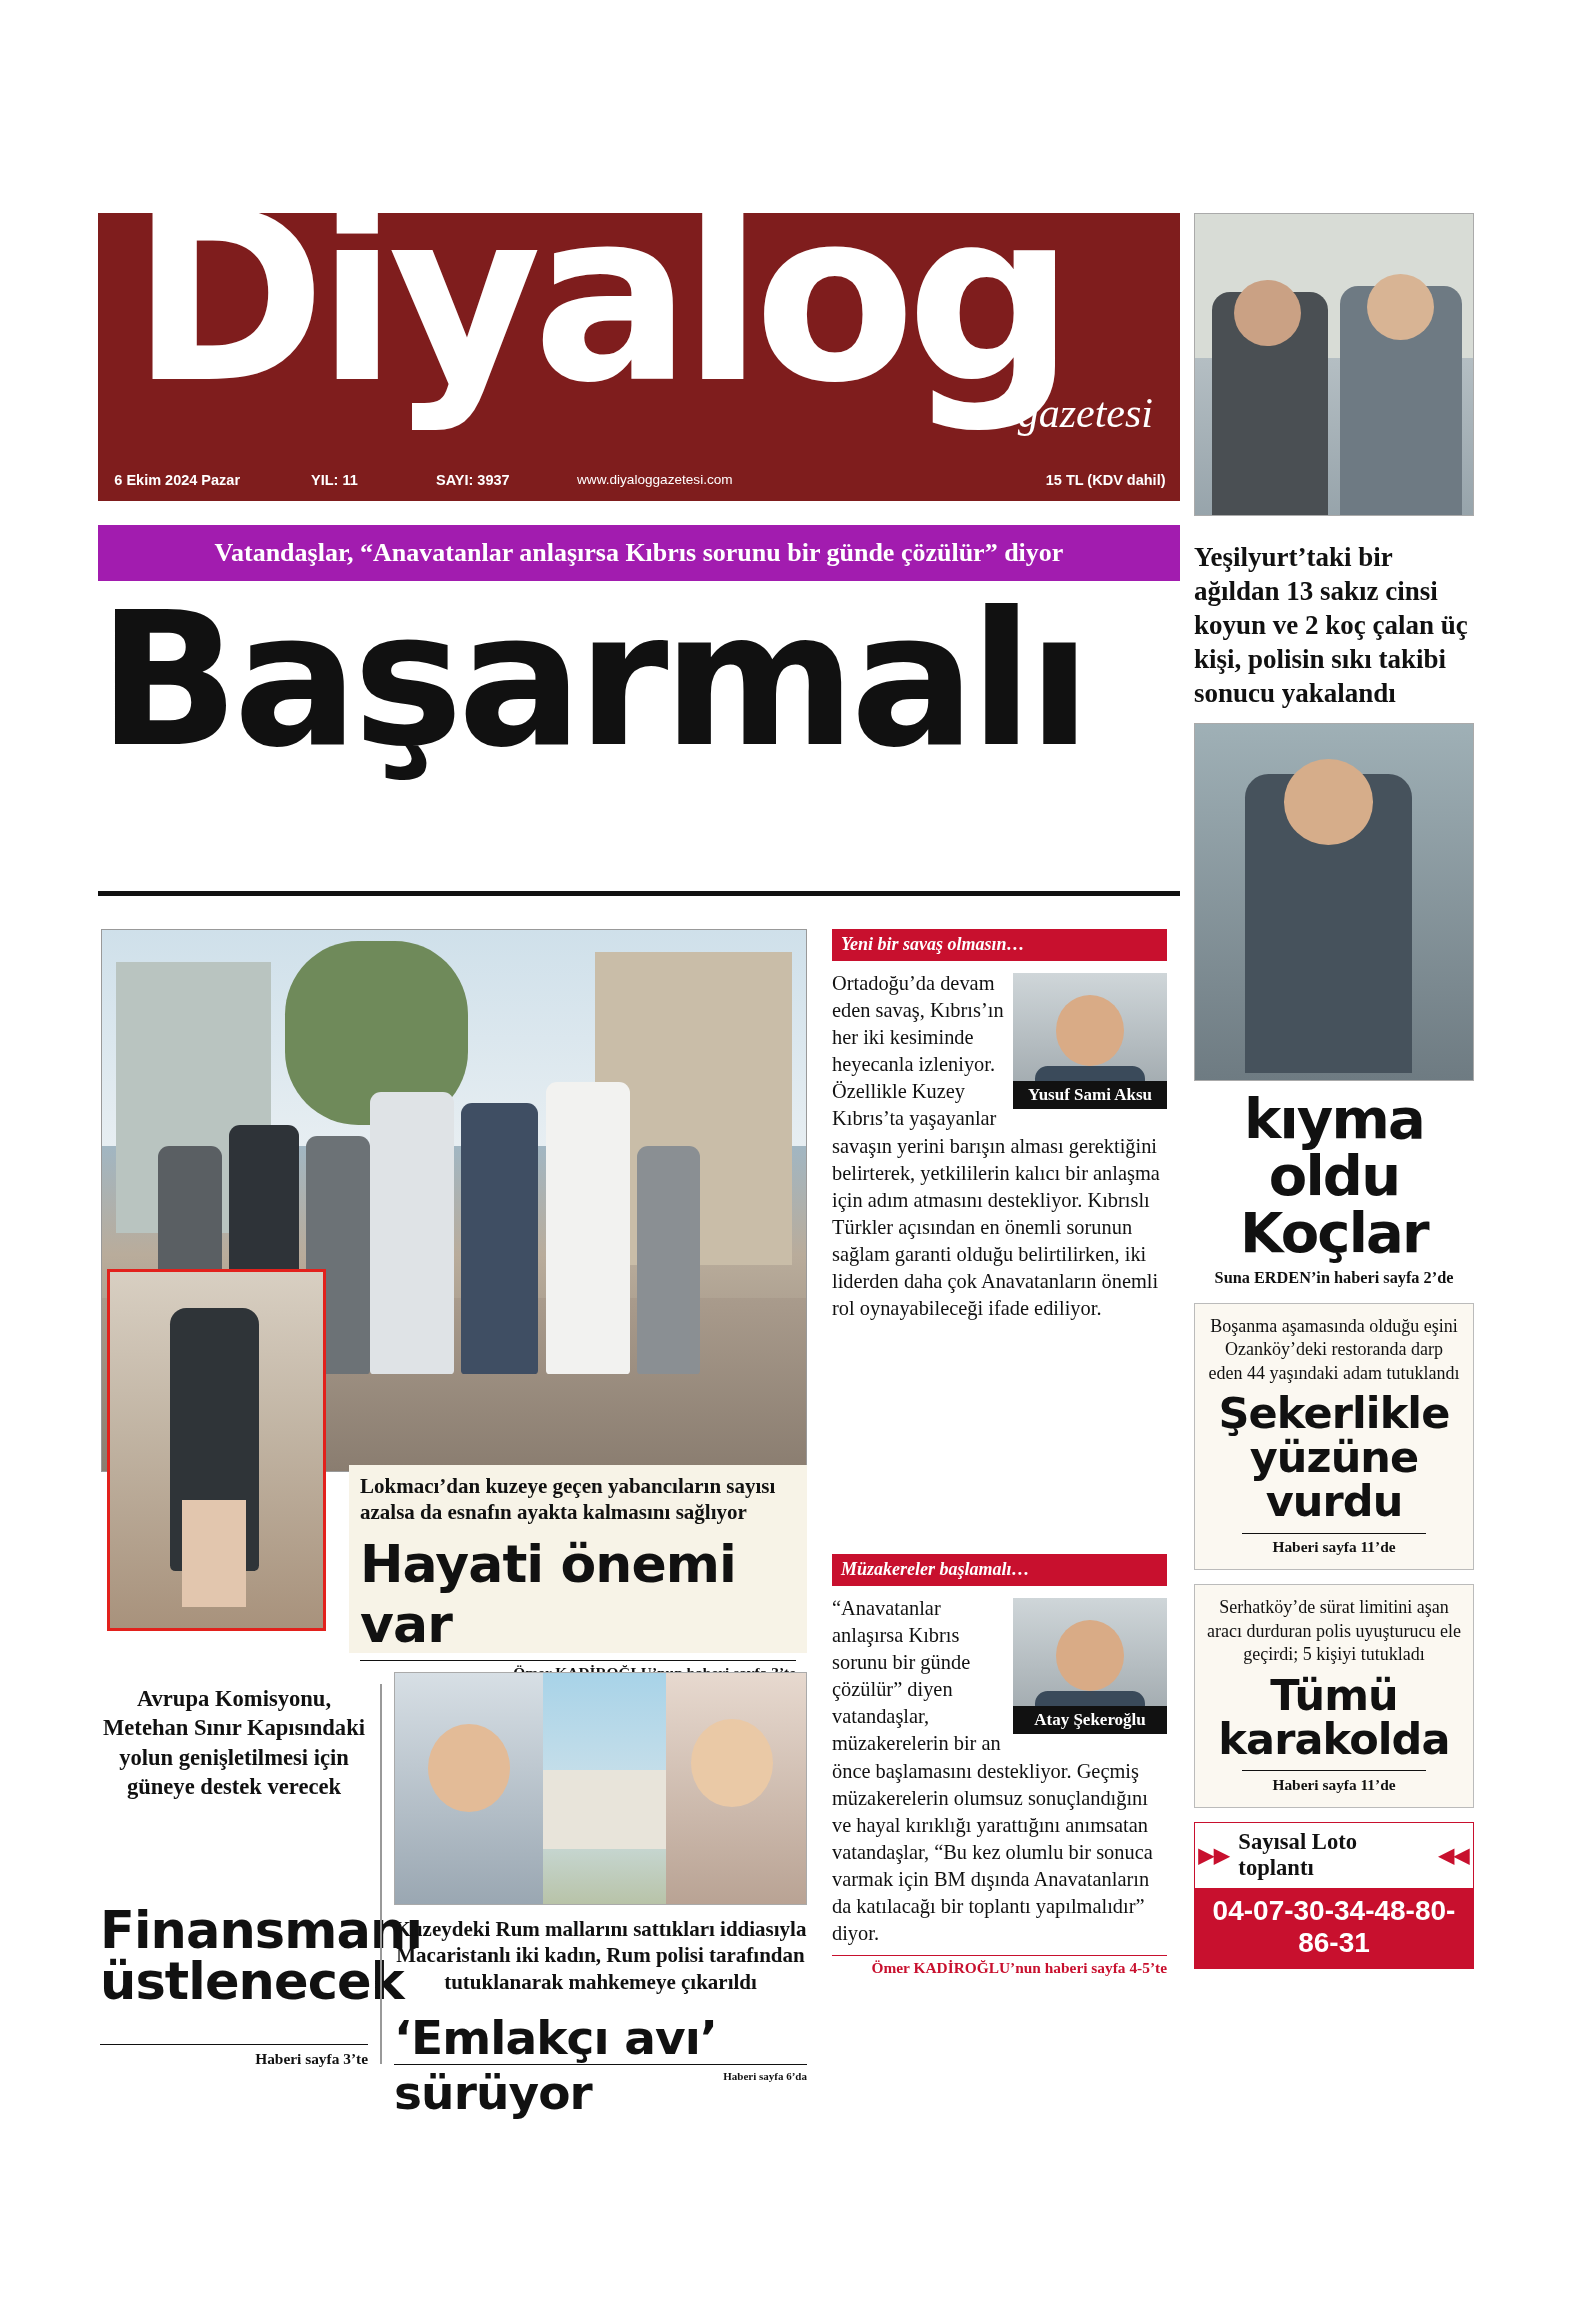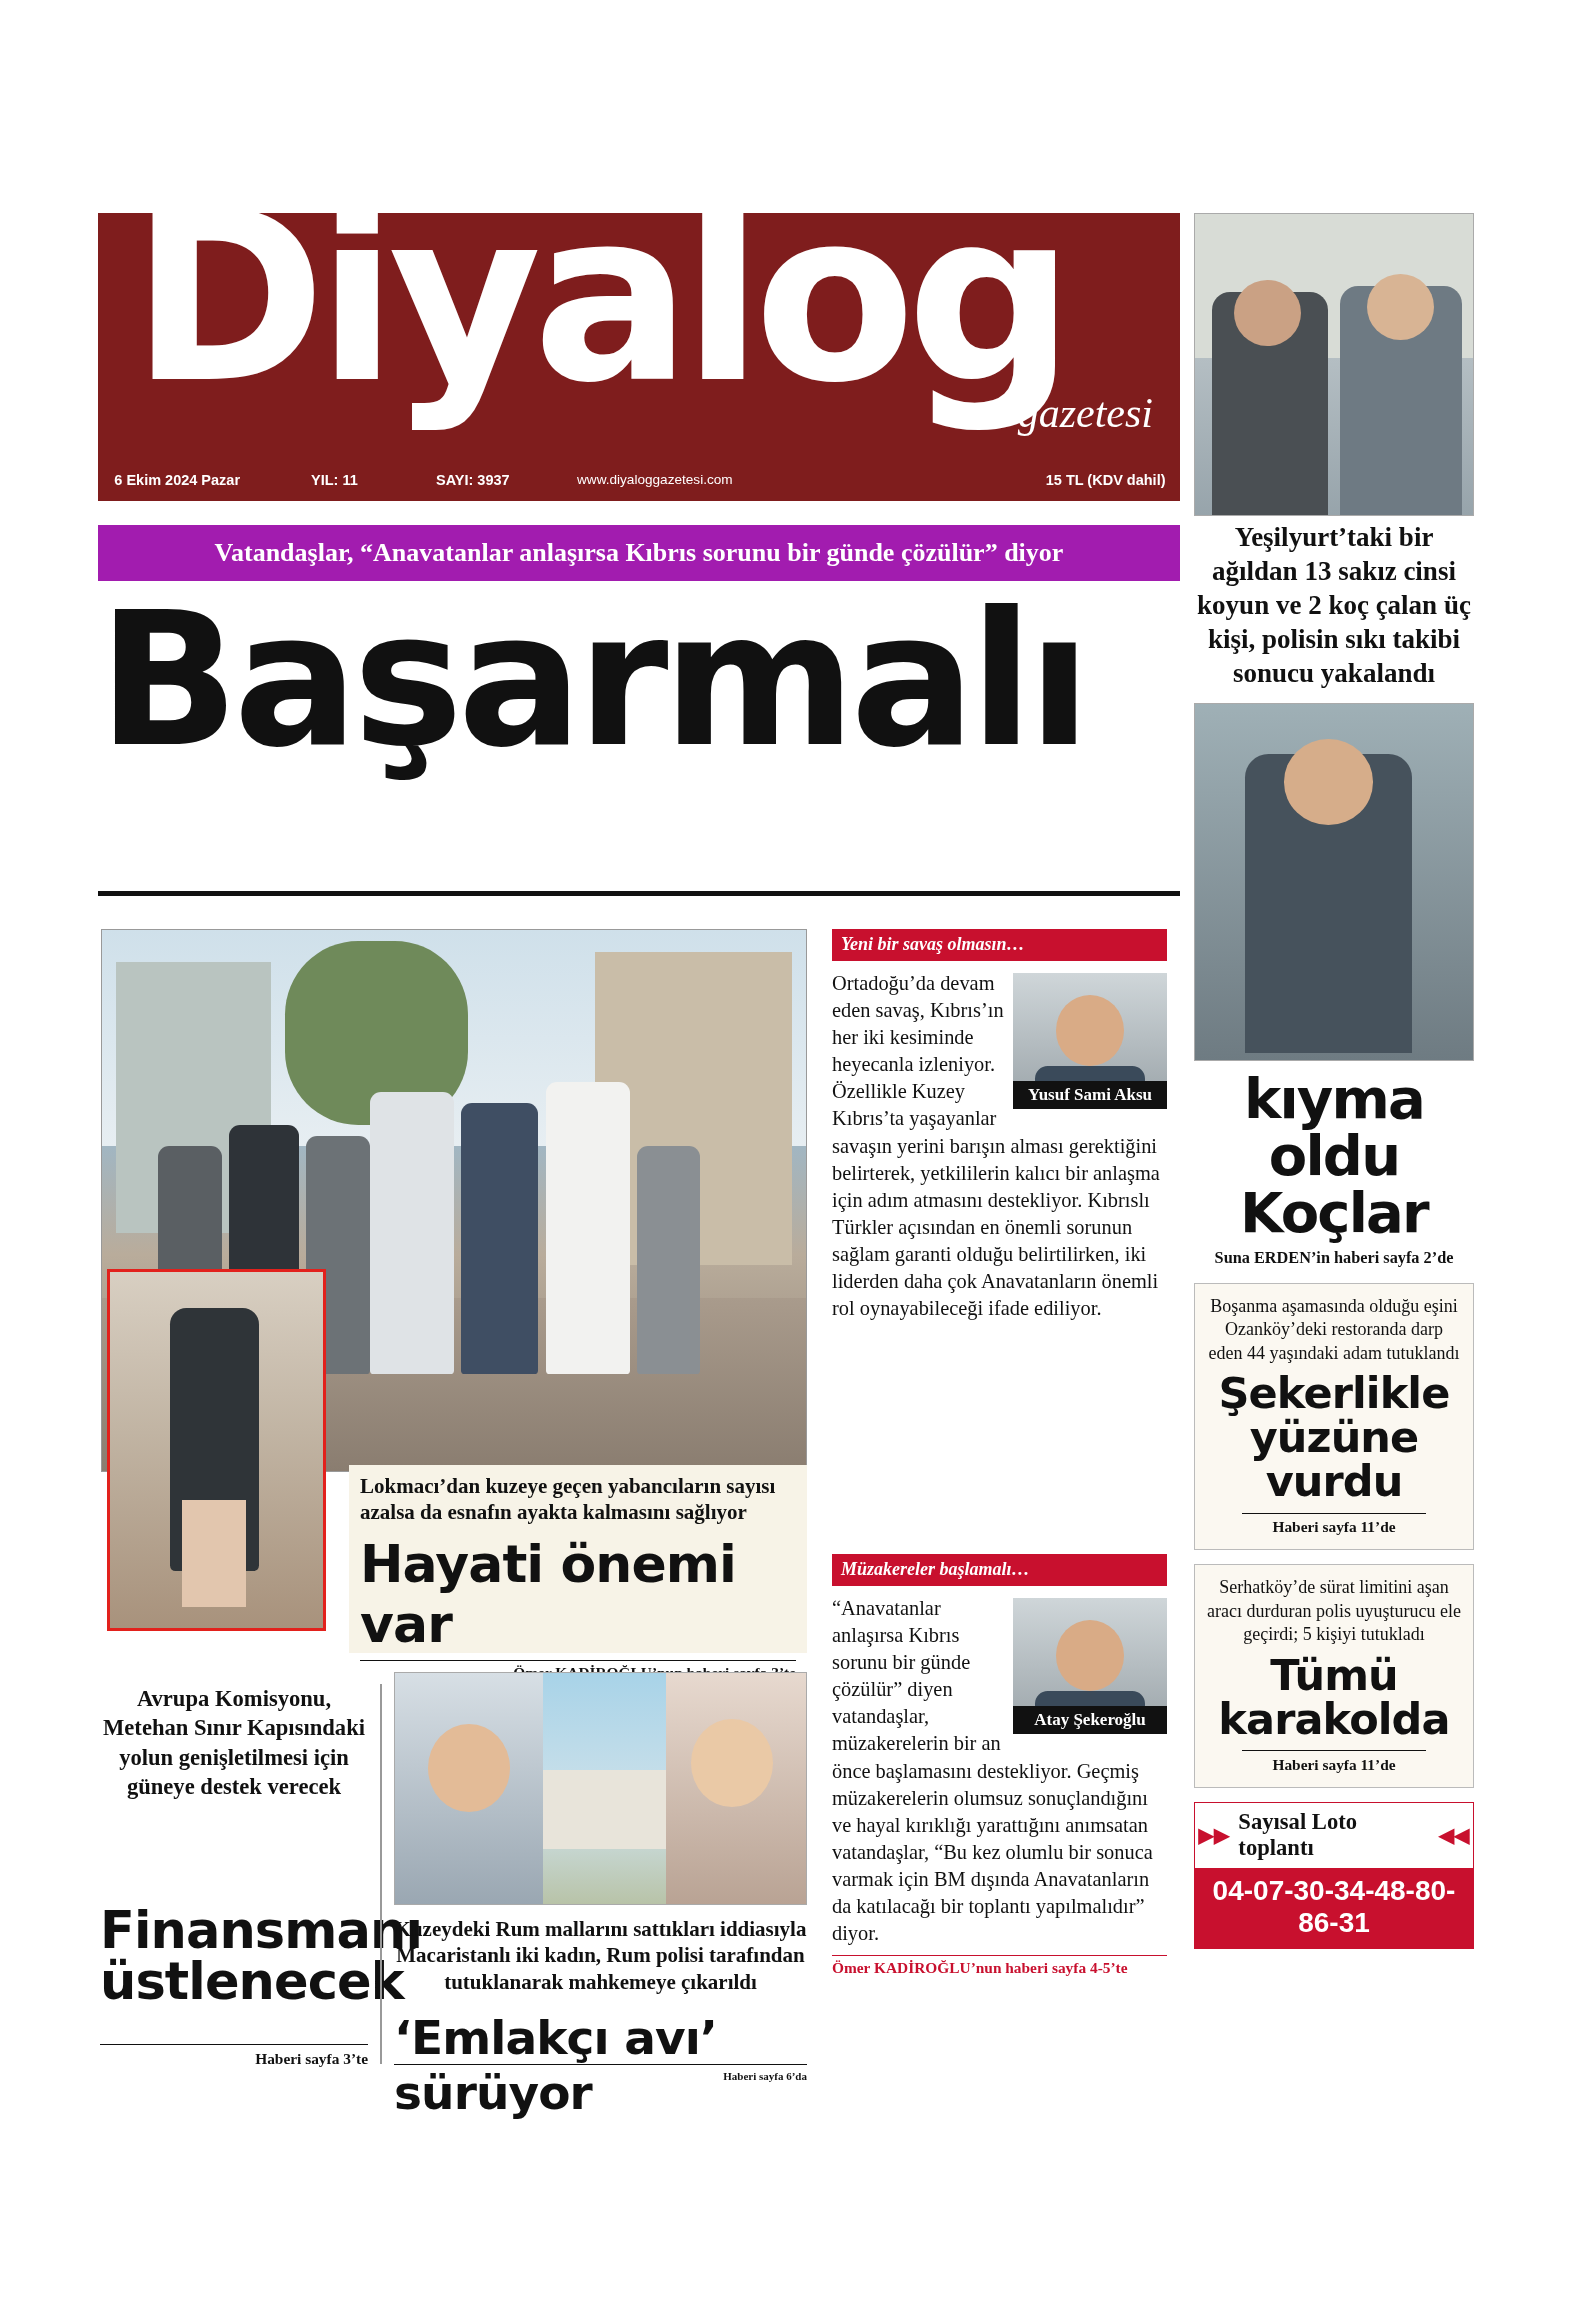--- a/index.html
+++ b/index.html
@@ -192,20 +192,21 @@
   .portrait .head { position:absolute; left:28%; top:16%; width:44%; height:52%; background:#d9ab86; border-radius:50%; }
   .portrait .body { position:absolute; left:14%; bottom:0; width:72%; height:32%; background:#3a4a5a; border-radius:12.7px 12.7px 0 0; }
   .portrait .namechip {
     position:absolute; left:0; bottom:0; width:100%;
     background:#111; color:#fff;
     font-family:"Liberation Serif", serif; font-weight:bold;
     font-size:17px; text-align:center; padding:2.7px 0;
   }
   .byline-red {
     margin-top: 7.2px;
+    text-align: right;
     font-family: "Liberation Serif", serif;
     font-weight: bold;
     font-size: 15.4px;
     color: #c8102e;
     border-top: 1.8px solid #c8102e;
     padding-top: 3.6px;
   }
 
   
   .euro-box {
@@ -300,22 +301,22 @@
     background: linear-gradient(#cfd6d9, #97a4ab);
     border: 0.9px solid #aaa;
     position: relative; overflow: hidden;
   }
   .rp-wall { position:absolute; left:0; top:0; width:100%; height:48%; background:#d8dcd6; }
   .rp-m1 { position:absolute; left:6%; bottom:0; width:42%; height:74%; background:#4a4f53; border-radius:18px 18px 0 0; }
   .rp-m2 { position:absolute; right:4%; bottom:0; width:44%; height:76%; background:#6e7a83; border-radius:18px 18px 0 0; }
   .rp-h1 { position:absolute; left:14%; top:22%; width:24%; height:22%; background:#caa184; border-radius:50%; }
   .rp-h2 { position:absolute; right:14%; top:20%; width:24%; height:22%; background:#d8b494; border-radius:50%; }
   .r-head-sm {
-    margin-top: 4px;
-    text-align: center;
+    margin-top: 24px;
+    text-align: left;
     font-family: "Liberation Serif", serif;
     font-weight: bold;
     font-size: 27px;
     line-height: 1.26;
   }
   .rphoto2 {
     margin-top: 12.7px;
     width: 280px; height: 358px;
     background: linear-gradient(#b9c6cc, #8b979e);
     border: 0.9px solid #aaa;

